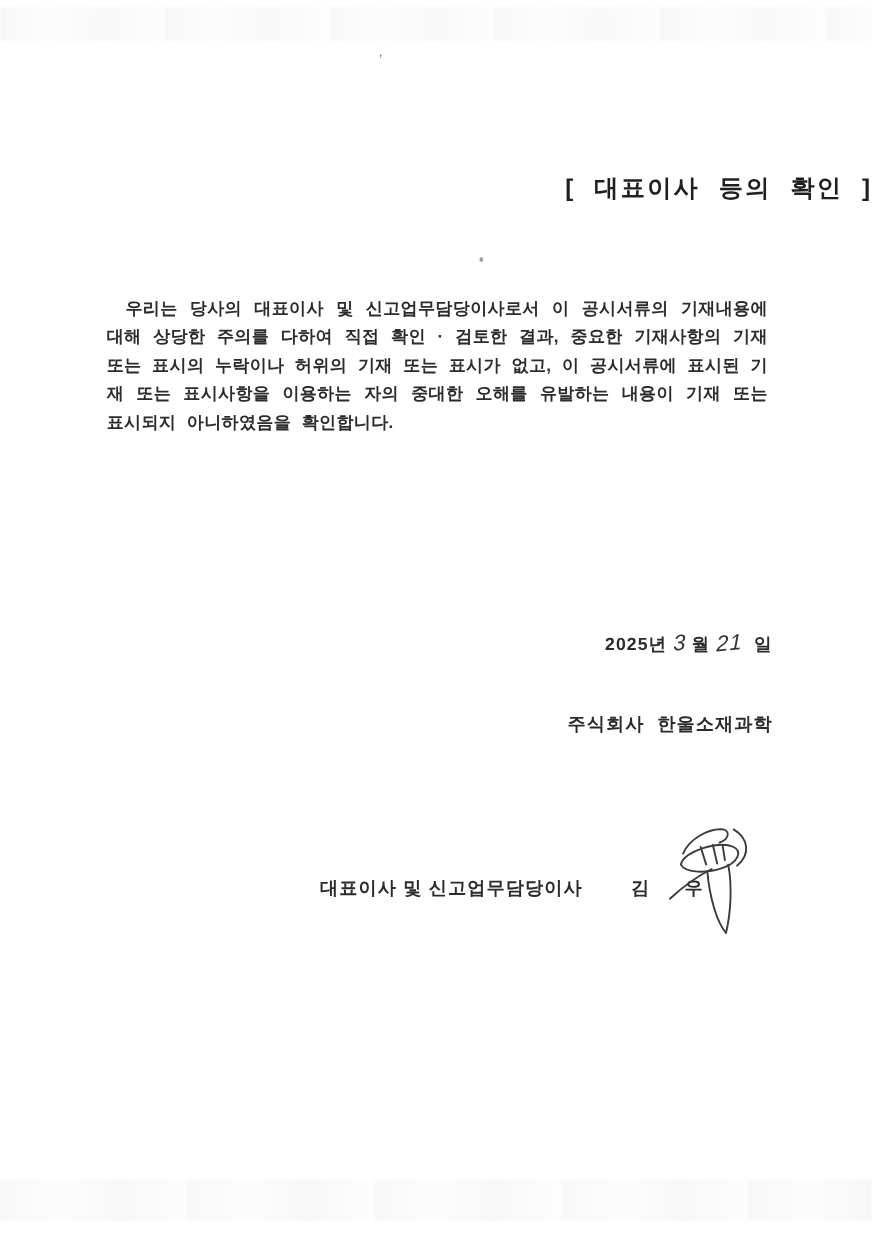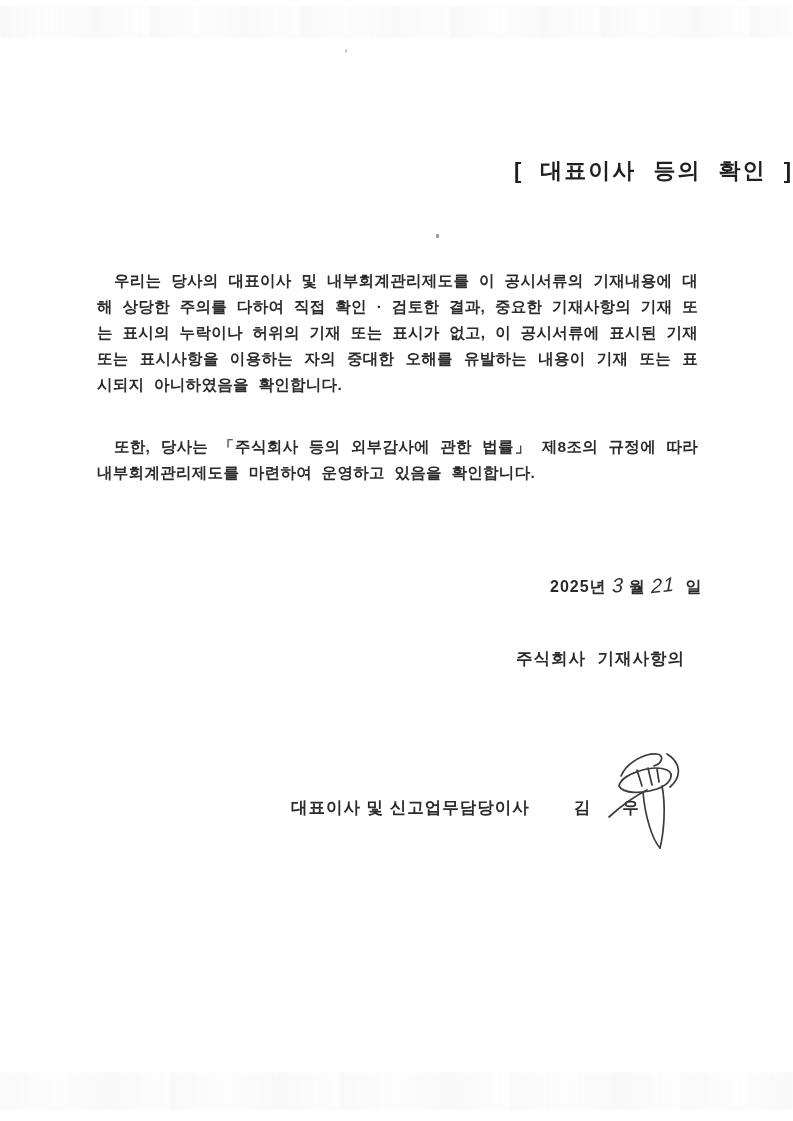--- a/index.html
+++ b/index.html
@@ -150,27 +150,26 @@
 
 <div class="page">
 
   <div class="noise noise-top"></div>
   <div class="noise noise-bottom"></div>
   <span class="artifact-apostrophe">ʼ</span>
   <div class="artifact-dot"></div>
 
   <h1 class="title">[ 대표이사 등의 확인 ]</h1>
 
-  <p class="body-para p1">우리는 당사의 대표이사 및 내부회계관리제도를 이 공시서류의 기재내용에 대해 상당한 주의를 다하여 직접 확인 · 검토한 결과, 중요한 기재사항의 기재 또는 표시의 누락이나 허위의 기재 또는 표시가 없고, 이 공시서류에 표시된 기재 또는 표시사항을 이용하는 자의 중대한 오해를 유발하는 내용이 기재 또는 표시되지 아니하였음을 확인합니다.</p>
+  <p class="body-para p1">우리는 당사의 대표이사 및 신고업무담당이사로서 이 공시서류의 기재내용에 대해 상당한 주의를 다하여 직접 확인 · 검토한 결과, 중요한 기재사항의 기재 또는 표시의 누락이나 허위의 기재 또는 표시가 없고, 이 공시서류에 표시된 기재 또는 표시사항을 이용하는 자의 중대한 오해를 유발하는 내용이 기재 또는 표시되지 아니하였음을 확인합니다.</p>
 
-  <p class="body-para p2">또한, 당사는 「주식회사 등의 외부감사에 관한 법률」 제8조의 규정에 따라 내부회계관리제도를 마련하여 운영하고 있음을 확인합니다.</p>
 
   <div class="date-line"><span>2025년</span><span class="handwritten">3</span><span>월</span><span class="handwritten">21</span> <span>일</span></div>
 
-  <div class="company-line">주식회사 기재사항의</div>
+  <div class="company-line">주식회사 한울소재과학</div>
 
   <div class="sign-line"><span>대표이사 및 신고업무담당이사</span><span class="sign-name-first">김</span><span class="sign-name-last">우</span></div>
 
   <svg class="signature-svg" viewBox="0 0 96 110" aria-hidden="true">
 
     <path d="M14,32 C20,18 38,9 50,10 C57,11 56,19 47,22"></path>
 
     <path d="M12,42 C14,30 46,20 60,26 C68,30 64,40 50,45 C36,50 16,50 12,42 Z"></path>
 
     <path d="M30,26 L35,42"></path>

